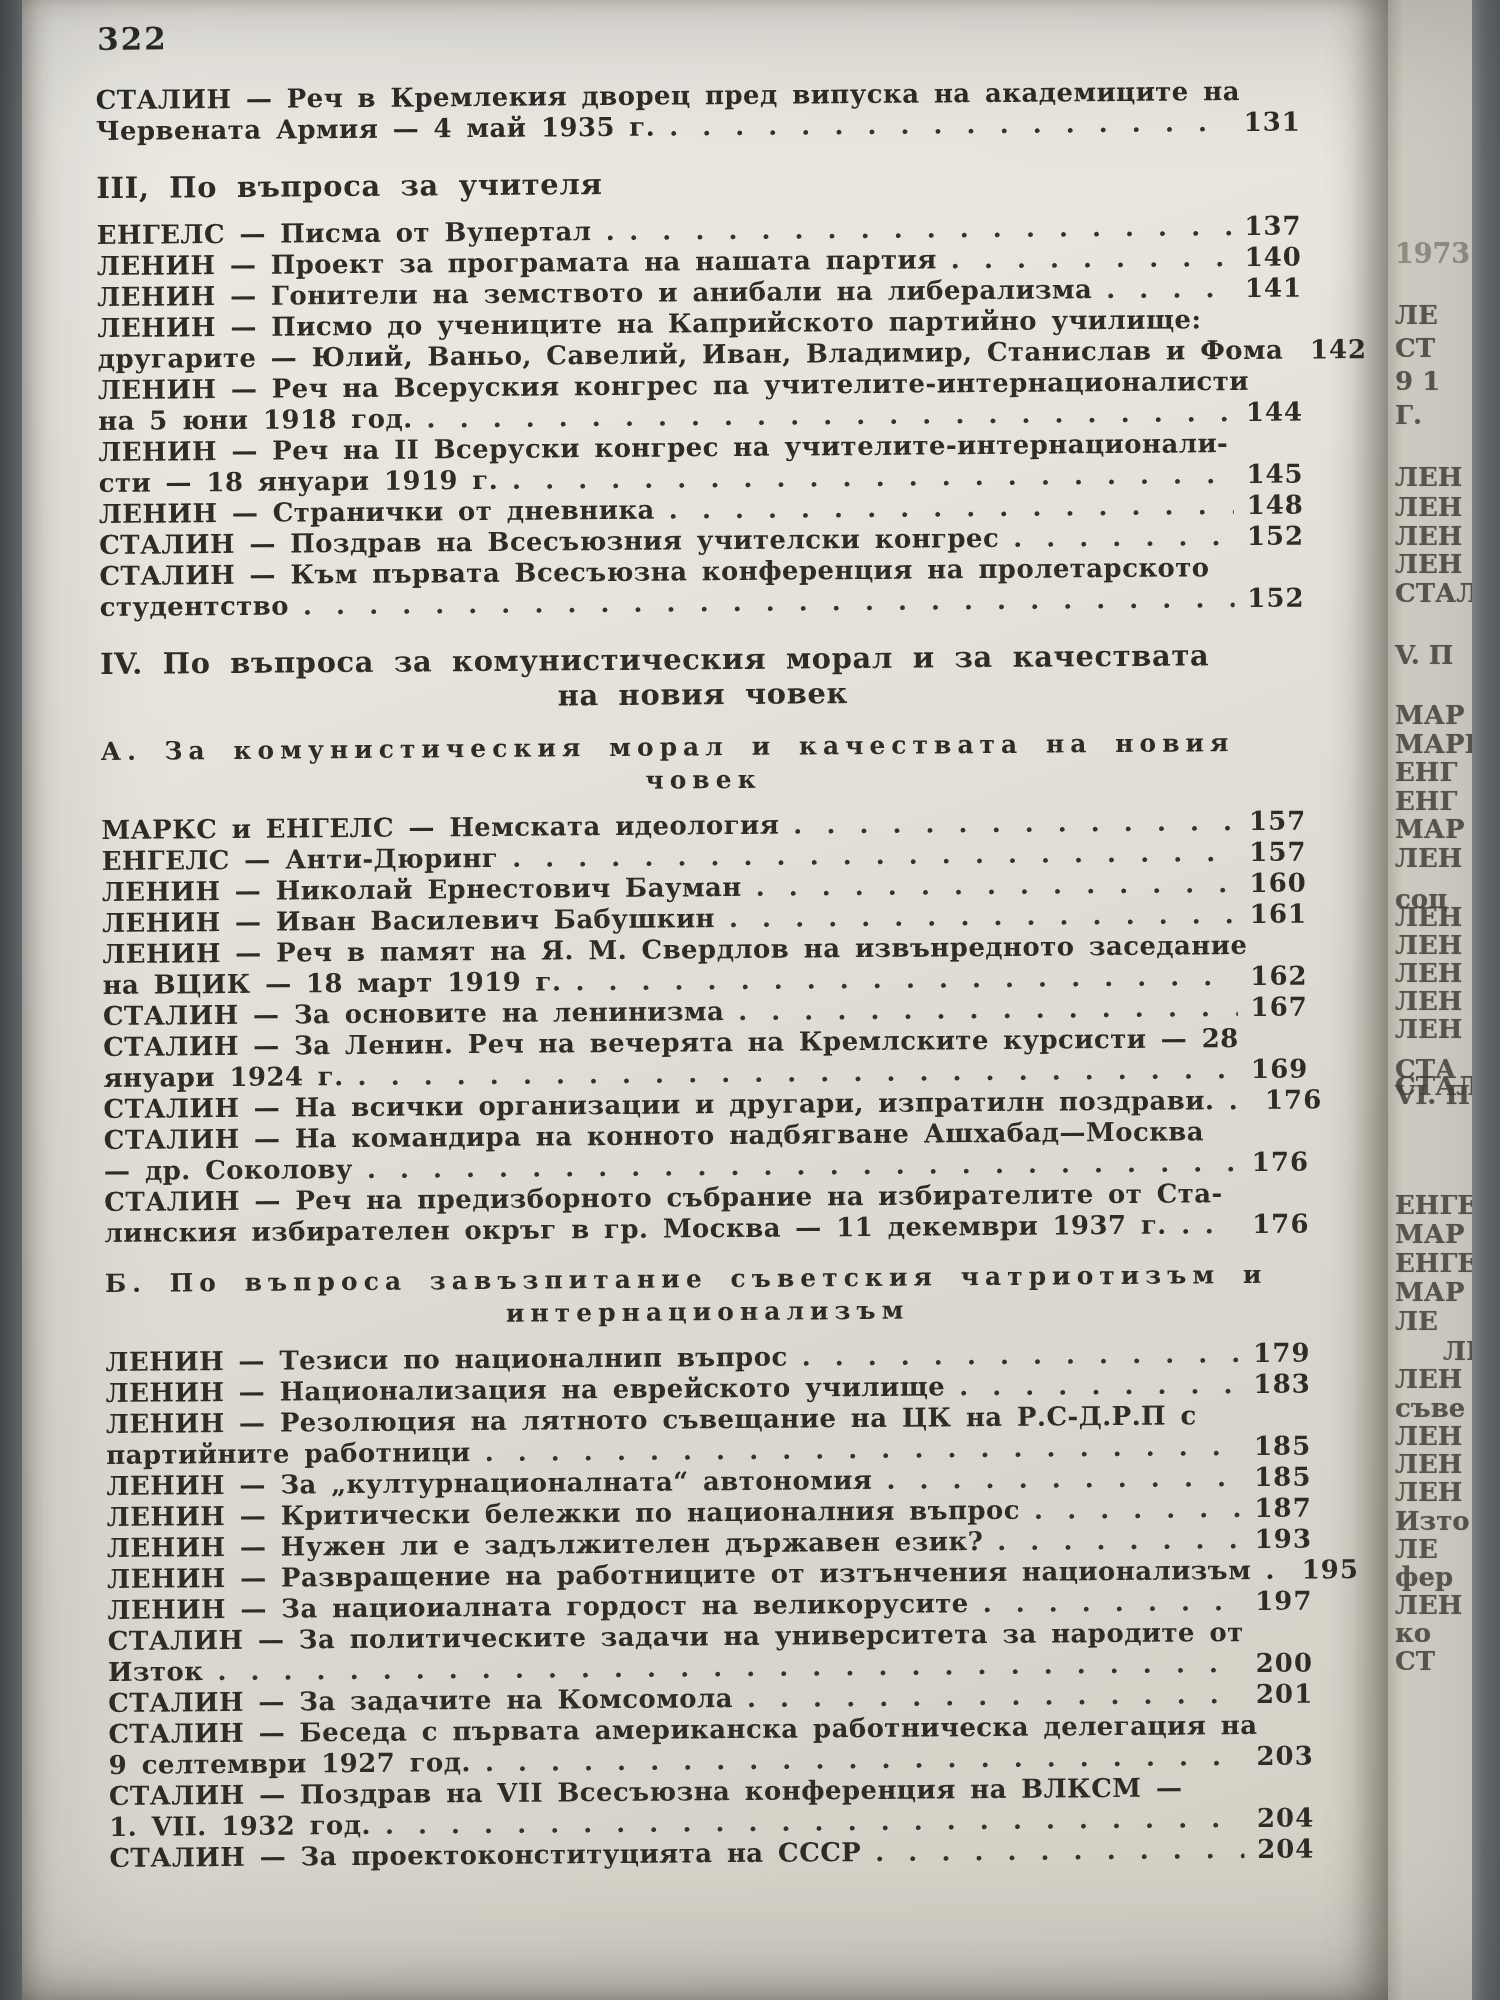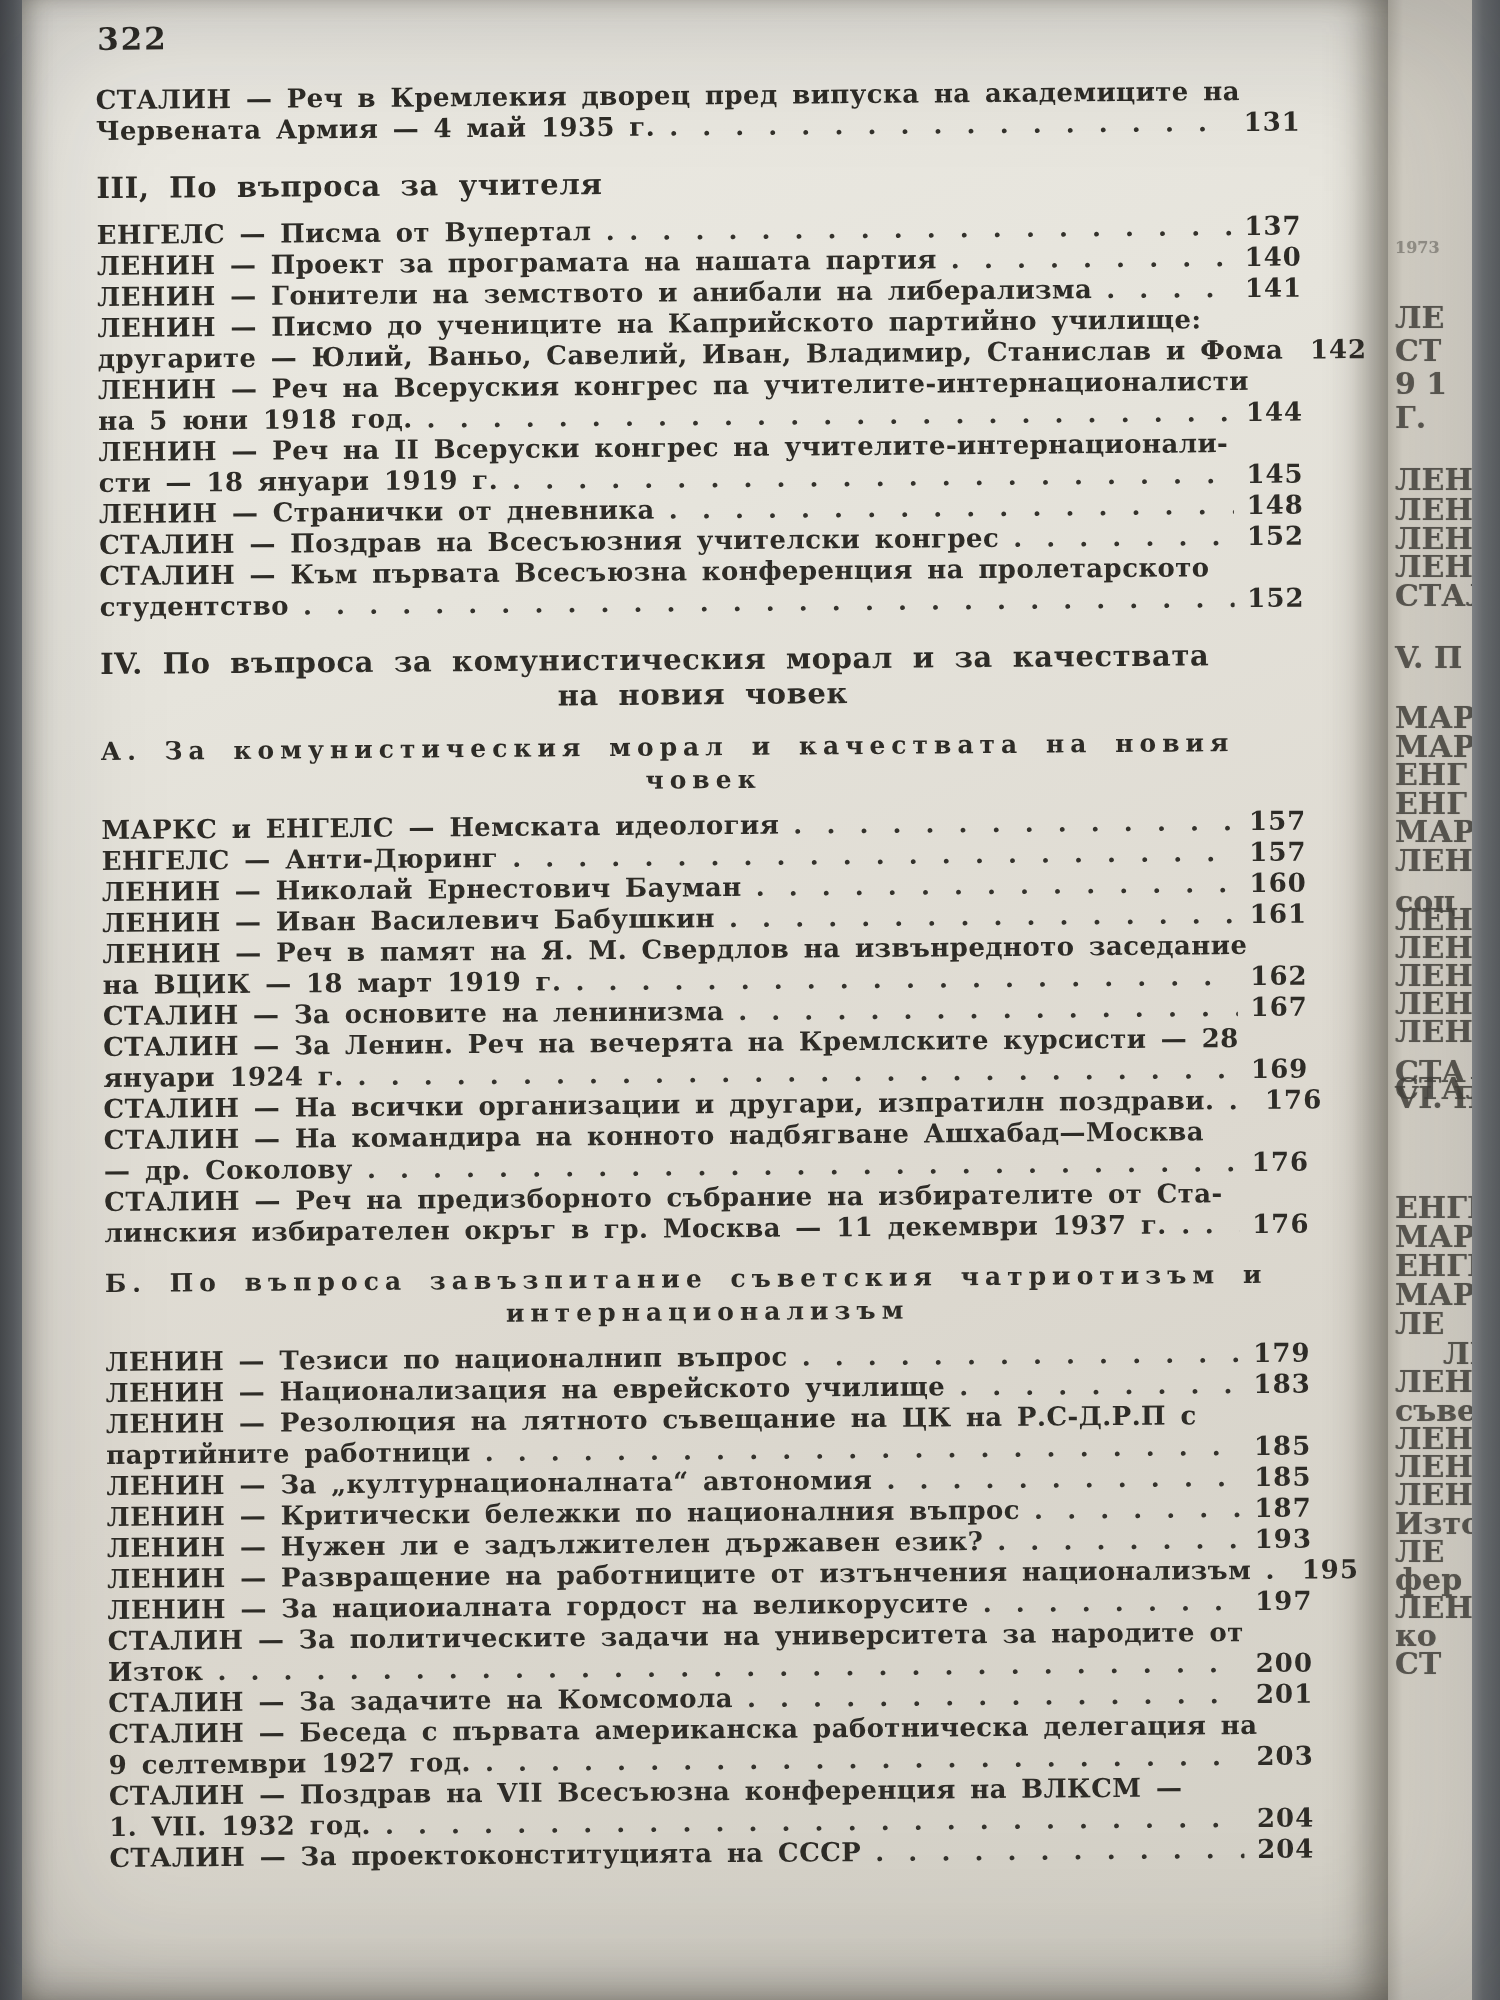--- a/index.html
+++ b/index.html
@@ -38,23 +38,23 @@
   .heading{font-size:29px;line-height:35px;margin:24px 0 14px;word-spacing:9px;letter-spacing:.6px;}
   .heading .line + .line{text-align:center;}
   .subheading{font-size:25px;line-height:33px;margin:18px 0 14px;letter-spacing:6px;word-spacing:8px;}
   .subheading .line + .line{text-align:center;}
 
   
   .sliver{position:absolute;left:1388px;top:0;width:84px;height:2000px;z-index:1;
     background:linear-gradient(90deg,#b7b3a8 0%,#d3cfc5 18%,#d9d5cb 100%);
     overflow:hidden;}
   .sliver .frag{position:absolute;left:7px;white-space:nowrap;
-    color:#45433d;font-weight:700;font-size:30px;opacity:.85;
+    color:#45433d;font-weight:700;font-size:26px;opacity:.85;
     text-shadow:0 0 1px rgba(69,67,61,.5);}
-  .sliver .frag.faint{opacity:.45;font-size:16px;}
+  .sliver .frag.faint{opacity:.45;font-size:27px;}
 
   
   .right-edge{position:absolute;left:1472px;top:0;width:28px;height:2000px;z-index:3;
     background:linear-gradient(90deg,#8a8d8f 0%,#6f7376 40%,#606468 100%);}
 </style>
 </head>
 <body>
 
 <div class="photo">
   <div class="left-edge"></div>

